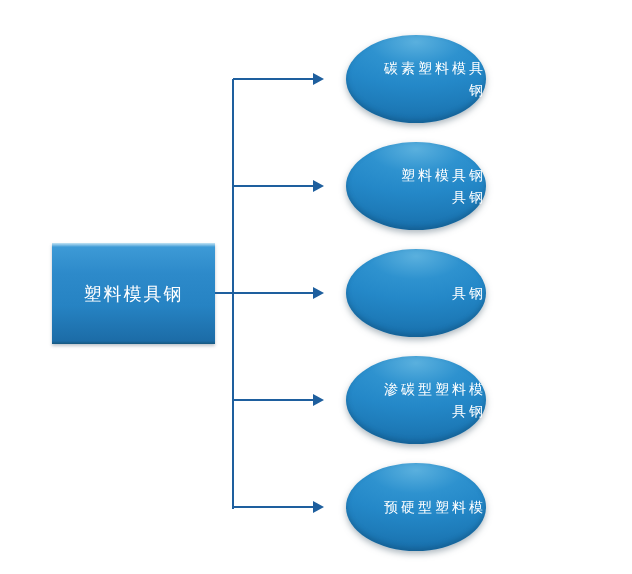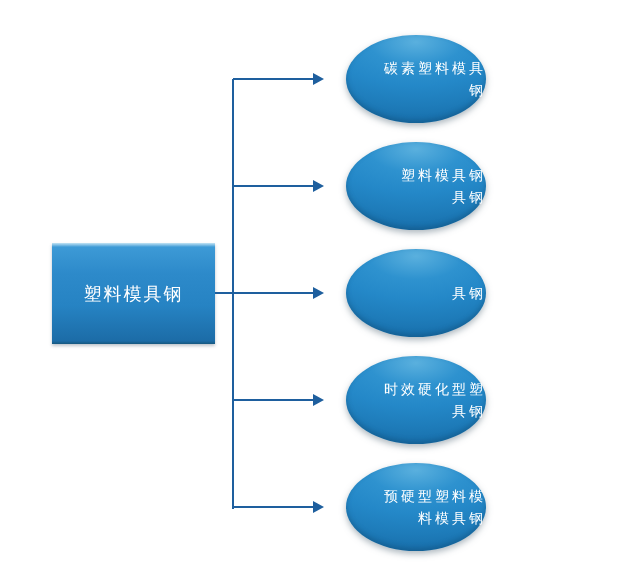--- a/index.html
+++ b/index.html
@@ -92,21 +92,20 @@
     <span class="line">钢</span>
   </div>
   <div class="ellipse-node e2">
     <span class="line">塑料模具钢</span>
     <span class="line">具钢</span>
   </div>
   <div class="ellipse-node e3">
     <span class="line">具钢</span>
   </div>
   <div class="ellipse-node e4">
-    <span class="line">时效硬化型塑</span>
+    <span class="line">渗碳型塑料模</span>
     <span class="line">具钢</span>
   </div>
   <div class="ellipse-node e5">
     <span class="line">预硬型塑料模</span>
-    <span class="line">料模具钢</span>
   </div>
 
 </div>
 
 </body></html>

